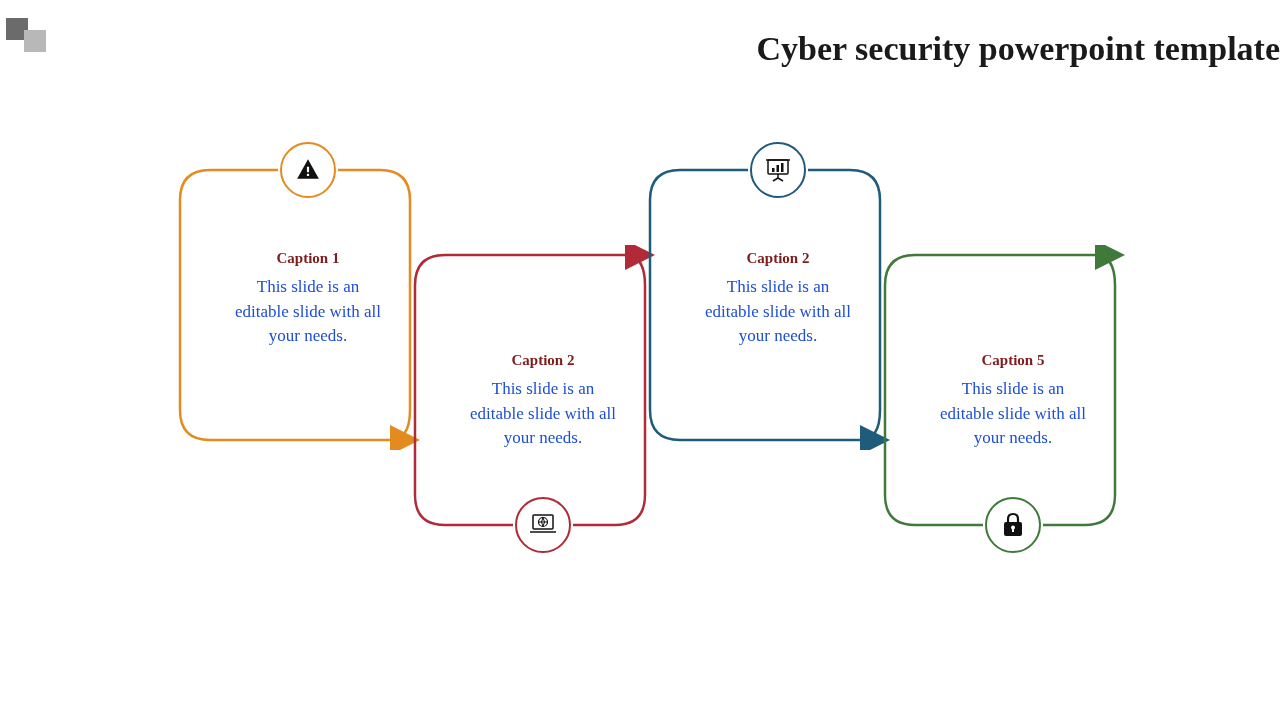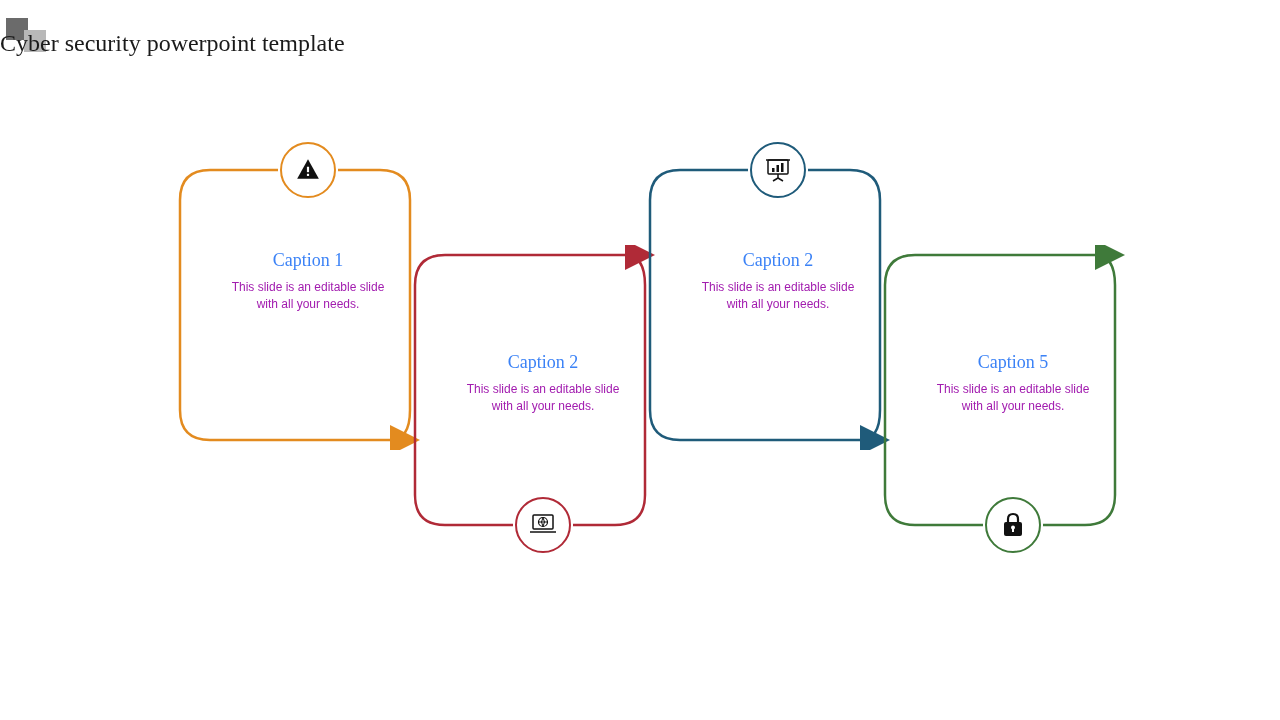--- a/index.html
+++ b/index.html
@@ -16,31 +16,31 @@
       top: 18px;
       left: 6px;
     }
     .sq1 { position: absolute; width: 22px; height: 22px; background: #6b6b6b; top: 0; left: 0; }
     .sq2 { position: absolute; width: 22px; height: 22px; background: #b8b8b8; top: 12px; left: 18px; }
     .title {
       position: absolute;
       top: 30px;
       left: 0;
       width: 100%;
-      text-align: left;
-      font-size: 24px;
-      font-weight: normal;
+      text-align: right;
+      font-size: 34px;
+      font-weight: bold;
       color: #1a1a1a;
       font-family: Georgia, serif;
     }
     .stage { position: absolute; top: 130px; left: 0; width: 1280px; height: 560px; }
     svg.card-svg { position: absolute; }
     .caption-block { position: absolute; text-align: center; width: 160px; }
-    .caption-title { font-family: Georgia, serif; font-weight: normal; font-size: 18px; color: #3b82f6; margin-bottom: 8px; }
-    .caption-body { font-family: Liberation Sans, sans-serif; font-size: 12px; color: #a21caf; line-height: 1.45; }
+    .caption-title { font-family: Georgia, serif; font-weight: bold; font-size: 15px; color: #7f1d1d; margin-bottom: 8px; }
+    .caption-body { font-family: Liberation Serif, serif; font-size: 17px; color: #1d4ed8; line-height: 1.45; }
     .icon-circle { position: absolute; width: 56px; height: 56px; background: #fff; border-radius: 50%; display:flex; align-items:center; justify-content:center; }
   </style>
 </head>
 <body>
 
 <div class="corner-squares">
   <div class="sq1"></div>
   <div class="sq2"></div>
 </div>
 

